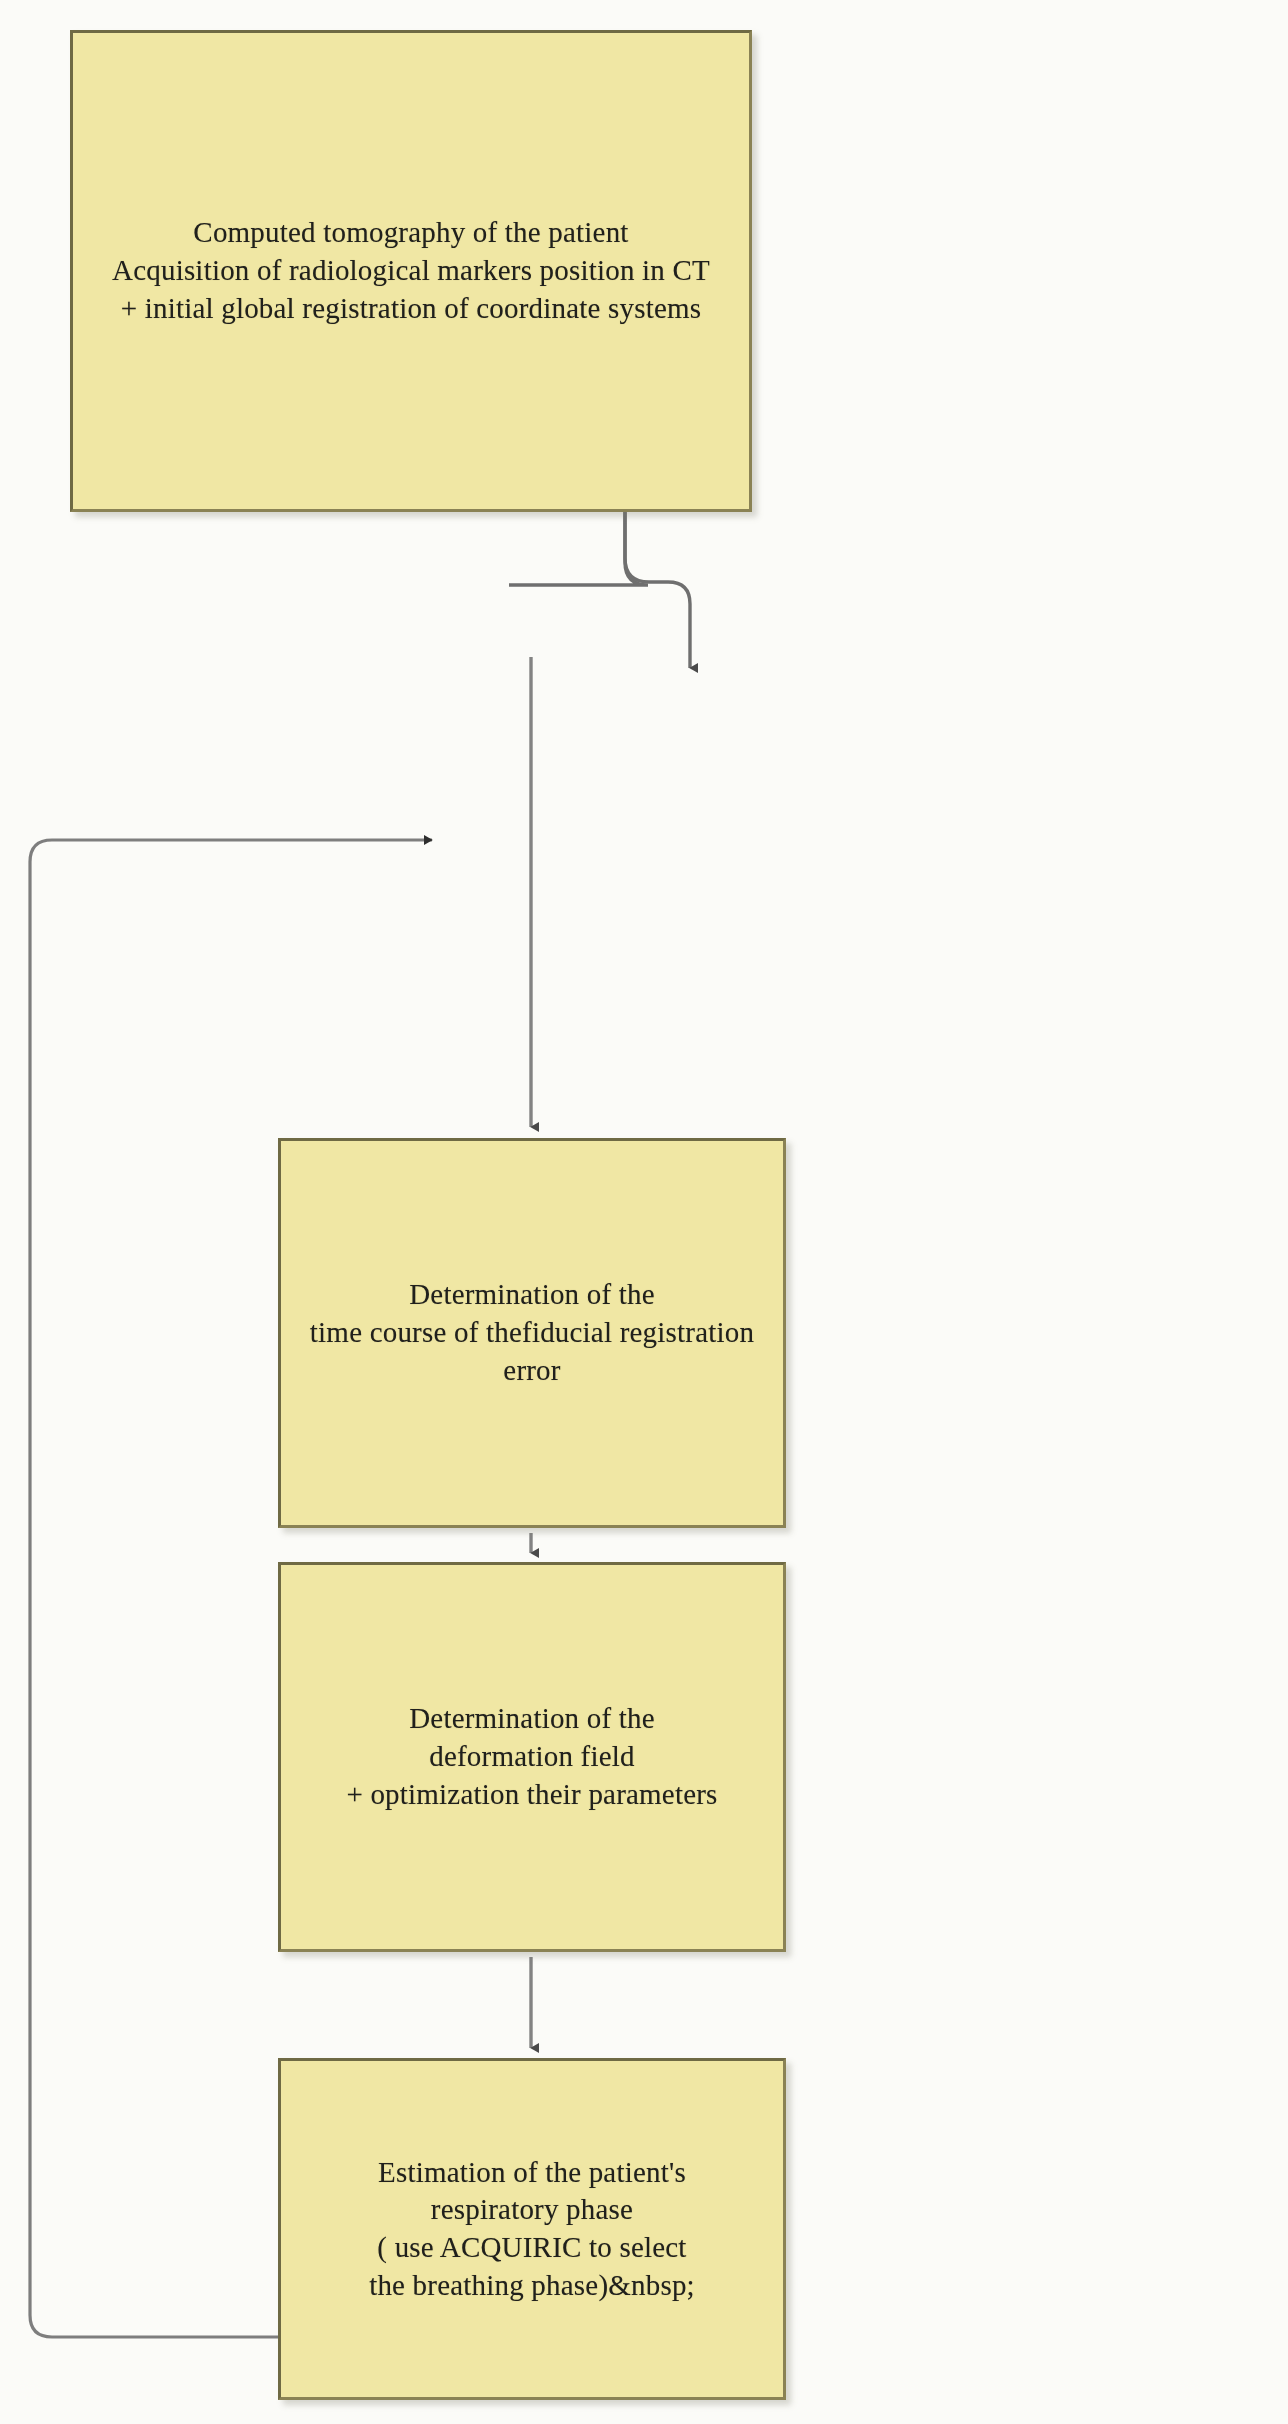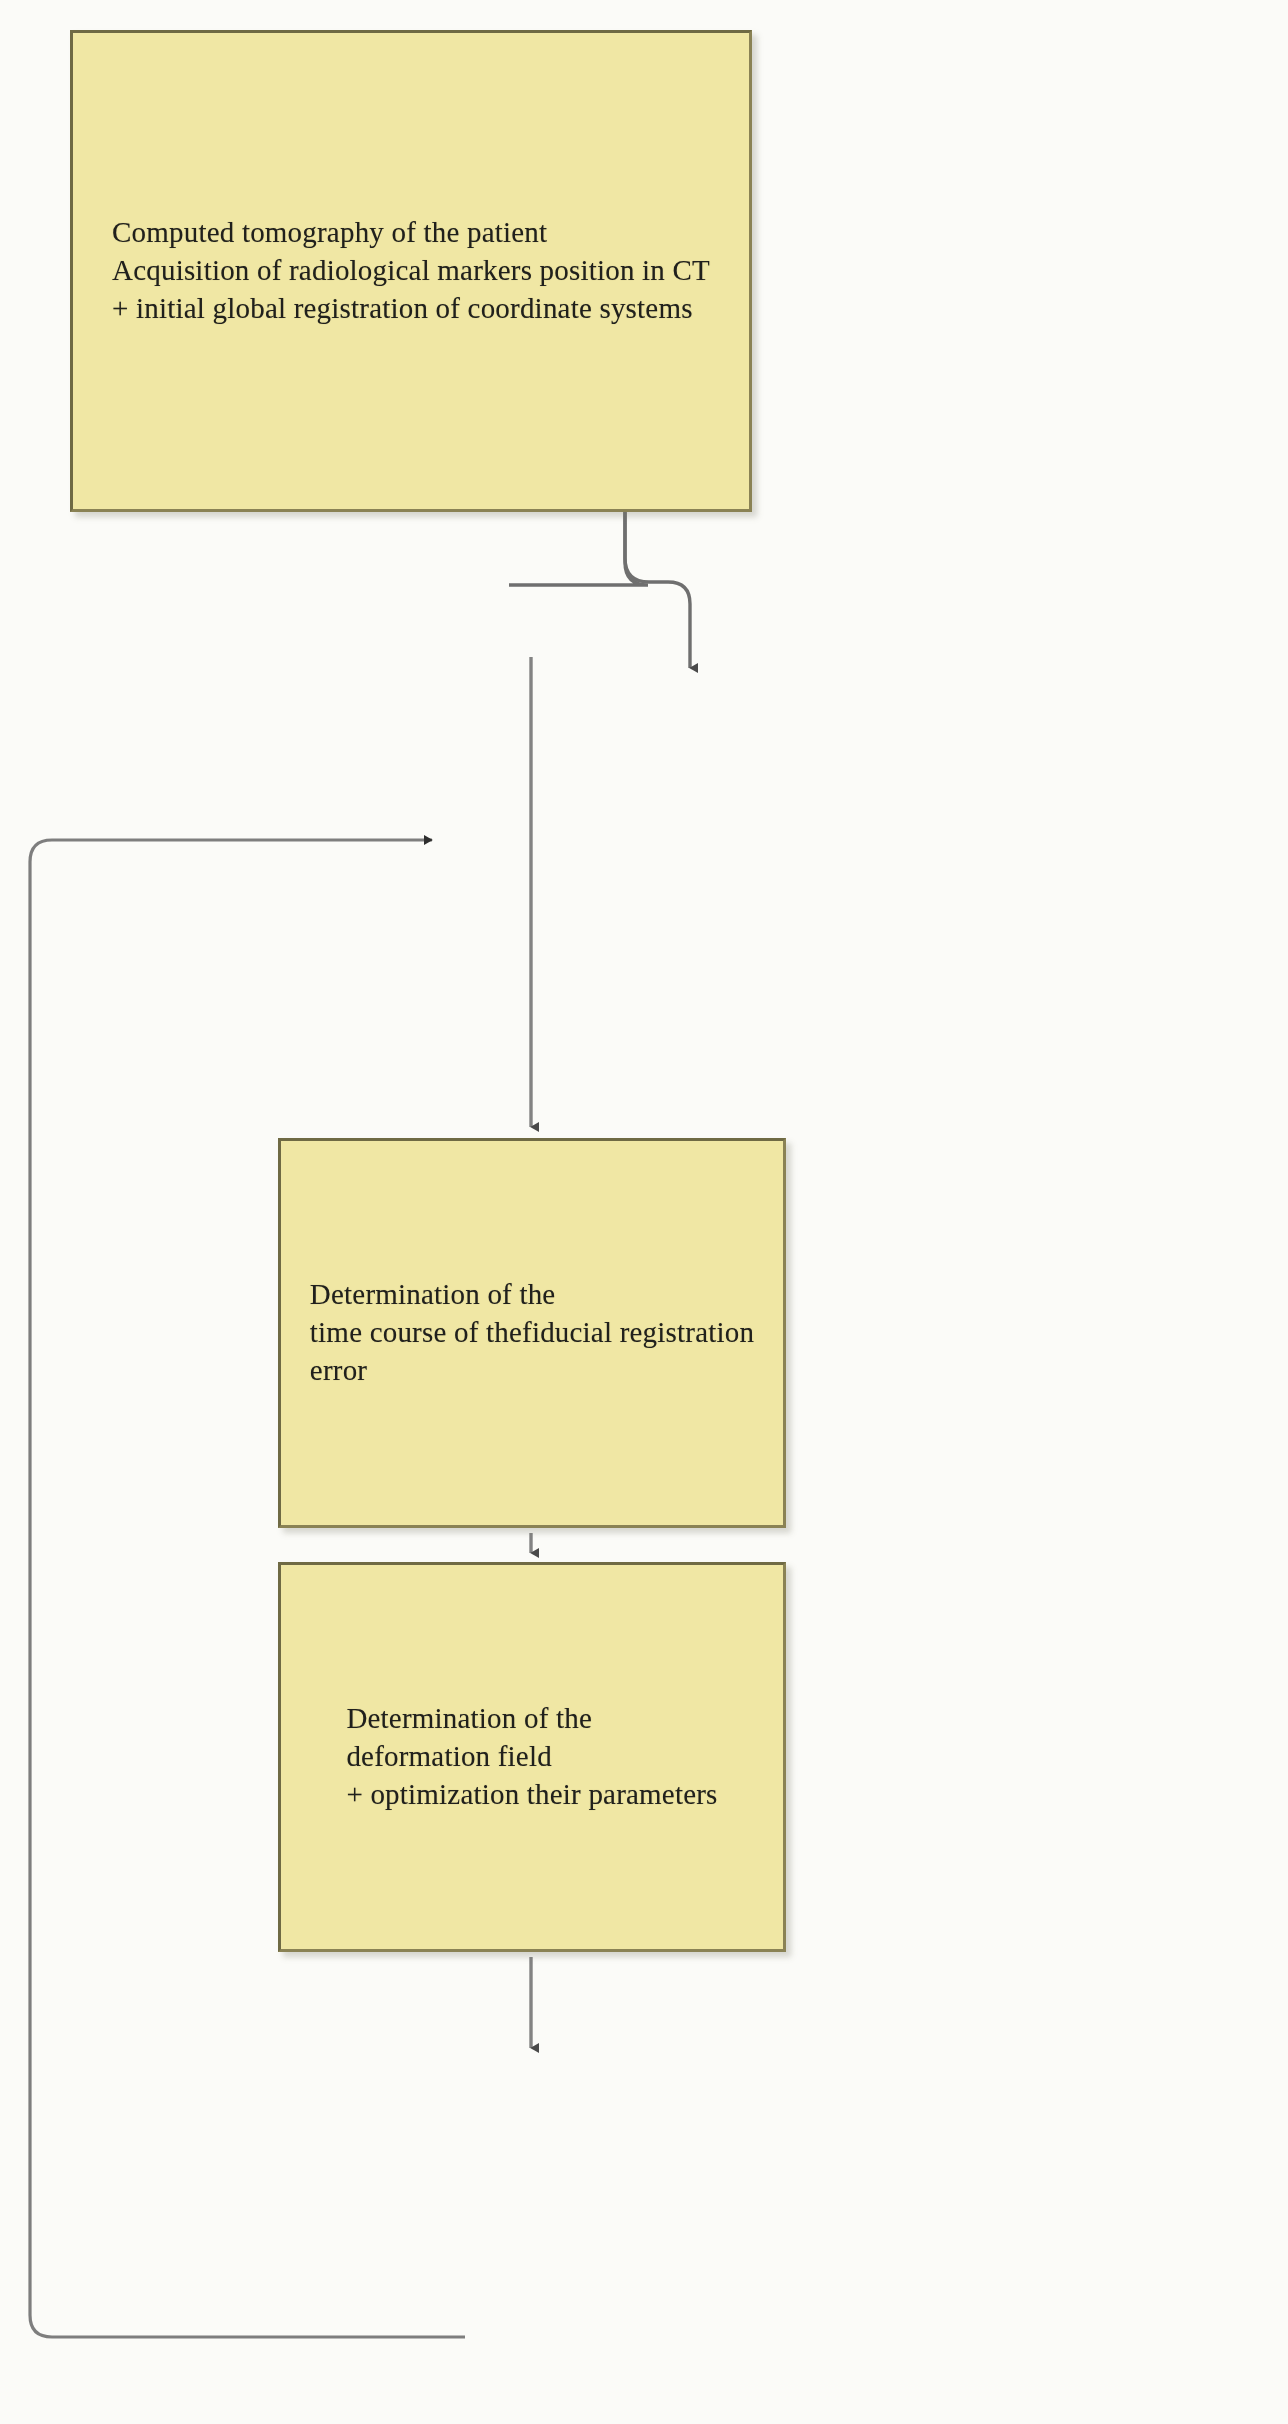--- a/index.html
+++ b/index.html
@@ -31,21 +31,21 @@
     border-top-color: #6f6a44;
     border-left-color: #6f6a44;
     border-right-color: #8a8254;
     border-bottom-color: #8a8254;
     display: flex;
     align-items: center;
     justify-content: center;
     box-shadow: 5px 5px 6px rgba(120,118,100,0.28);
   }
   .node-text {
-    text-align: left;
+    text-align: center;
     color: #20201c;
     font-size: 29px;
     line-height: 1.30;
     letter-spacing: 0.2px;
     padding: 0 14px;
     white-space: pre-line;
     text-shadow: 0 0 1px rgba(60,55,30,0.30);
   }
   
   #wires {
@@ -106,13 +106,19 @@
 time course of thefiducial registration
 error</div>
   </div>
 
   <div class="node" style="left:278px; top:1562px; width:508px; height:390px;">
     <div class="node-text">Determination of the
 deformation field
 + optimization their parameters</div>
   </div>
 
+  <div class="node" style="left:278px; top:2058px; width:508px; height:342px;">
+    <div class="node-text">Estimation of the patient's
+respiratory phase
+( use ACQUIRIC to select
+the breathing phase)&amp;nbsp;</div>
+  </div>
 </div>
 
 </body></html>

